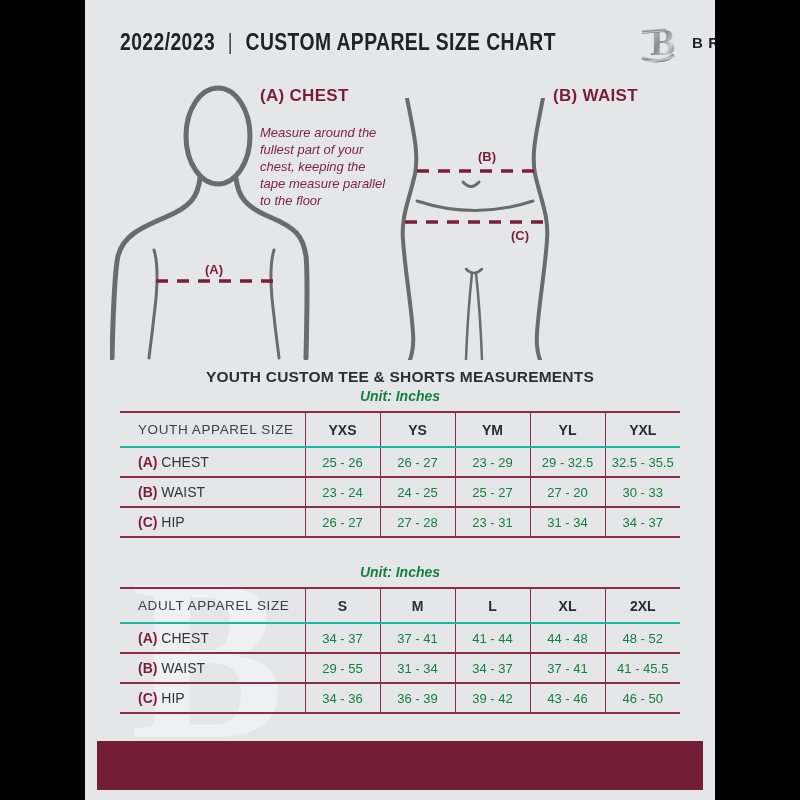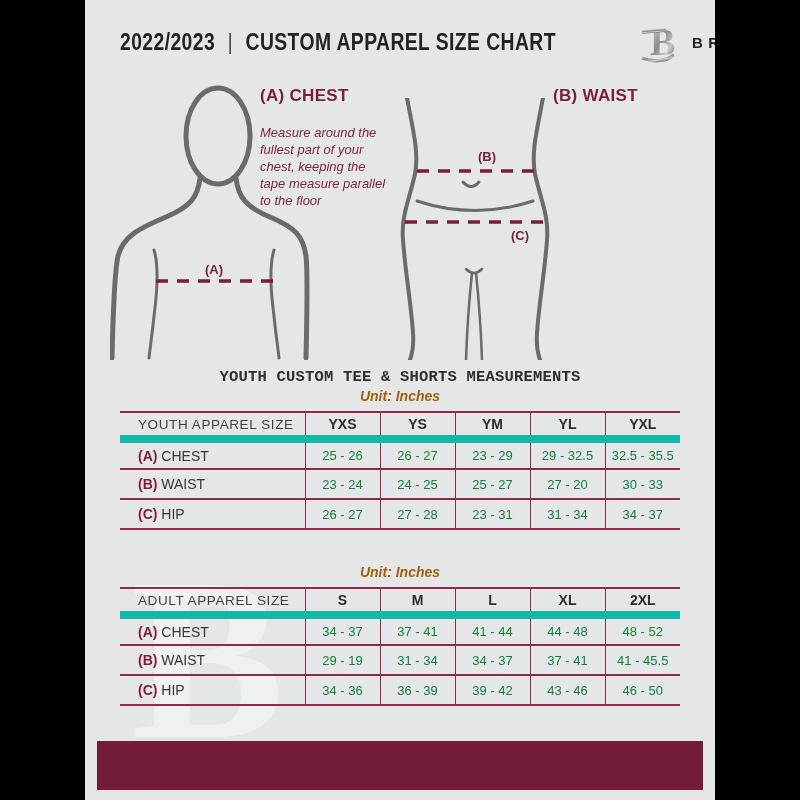--- a/index.html
+++ b/index.html
@@ -22,31 +22,31 @@
   .dash-line { stroke:#7b1d38; stroke-width:3.5; stroke-dasharray:12 9; }
   .fig-marker { fill:#7b1d38; font-family:"Liberation Sans",sans-serif; font-size:13px; font-weight:bold; }
 
   
   .measure-block { position:absolute; z-index:2; }
   .measure-heading { font-size:17px; font-weight:bold; color:#7b1d38; letter-spacing:.3px; margin-bottom:8px; }
   .measure-desc { font-size:13px; font-style:italic; color:#7c2540; line-height:1.3; white-space:pre-line;margin-top:19px; }
 
   
   .section-title { position:absolute; left:0; width:100%; text-align:center; font-weight:bold;
-                   font-size:15.5px; color:#2e2e32; letter-spacing:.2px; z-index:2;font-family:Liberation Mono, monospace; }
+                   font-size:15.5px; color:#2e2e32; letter-spacing:.2px; z-index:2; }
   .section-unit { position:absolute; left:0; width:100%; text-align:center; font-style:italic;
-                  font-weight:bold; font-size:14px; color:#a16207; z-index:2; }
+                  font-weight:bold; font-size:14px; color:#15803d; z-index:2; }
 
   
   .size-table { position:absolute; left:35px; width:560px; border-collapse:collapse; z-index:2; table-layout:fixed; }
   .size-table col.c-label { width:185px; }
   .size-table th, .size-table td { border-right:1.5px solid #8e2c46; background:transparent; }
   .size-table th:last-child, .size-table td:last-child { border-right:none; }
-  .size-table thead th { border-top:2px solid #8e2c46; border-bottom:8px solid #14b8a6;
-                         height:27px; font-size:14px; font-weight:bold; color:#2c2c30; text-align:center; }
+  .size-table thead th { border-top:2px solid #8e2c46; border-bottom:2px solid #14b8a6;
+                         height:35px; font-size:14px; font-weight:bold; color:#2c2c30; text-align:center; }
   .size-table thead th.label-col { font-weight:normal; font-size:13.5px; letter-spacing:.6px; color:#414145; }
   .size-table tbody td { border-bottom:2px solid #8e2c46; height:30px; text-align:center;
                          font-size:13px; color:#15803d; }
   .size-table .label-col { text-align:left; padding-left:18px; }
   .size-table tbody td.label-col { font-size:14px; color:#353539; }
   .row-marker { color:#7b1d38; font-weight:bold; }
 
   
   .watermark { position:absolute; left:46px; top:568px; font-family:"Liberation Serif", serif;
                font-weight:bold; font-size:230px; line-height:.8; color:#eff0f2; z-index:1; user-select:none; }
@@ -194,21 +194,21 @@
       <tr>
         <td class="label-col"><span class="row-marker">(A)</span> <span>CHEST</span></td>
         <td>34 - 37</td>
         <td>37 - 41</td>
         <td>41 - 44</td>
         <td>44 - 48</td>
         <td>48 - 52</td>
       </tr>
       <tr>
         <td class="label-col"><span class="row-marker">(B)</span> <span>WAIST</span></td>
-        <td>29 - 19</td>
+        <td>29 - 55</td>
         <td>31 - 34</td>
         <td>34 - 37</td>
         <td>37 - 41</td>
         <td>41 - 45.5</td>
       </tr>
       <tr>
         <td class="label-col"><span class="row-marker">(C)</span> <span>HIP</span></td>
         <td>34 - 36</td>
         <td>36 - 39</td>
         <td>39 - 42</td>

